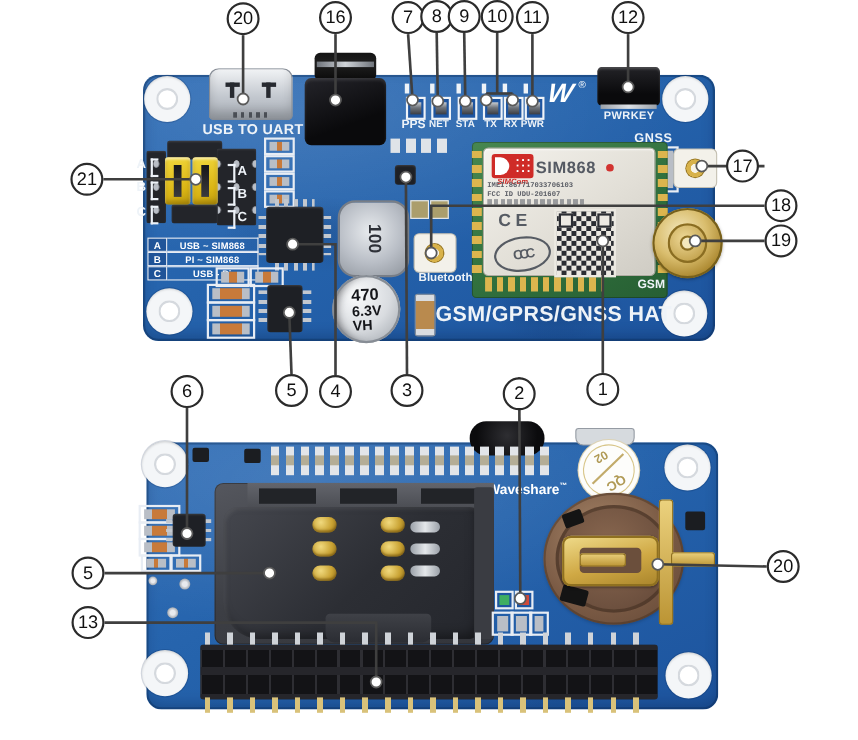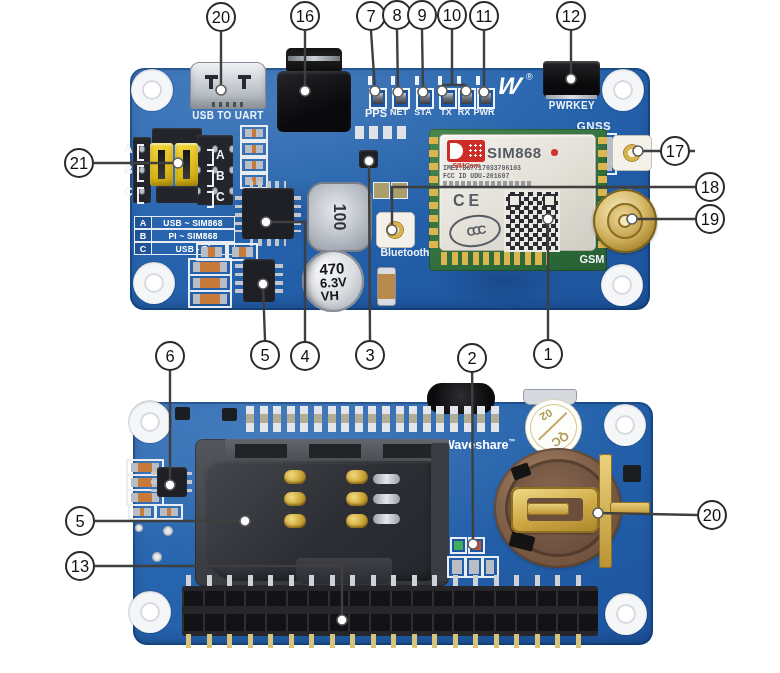--- a/index.html
+++ b/index.html
@@ -169,21 +169,21 @@
     </div>
   <div class="hole" style="left:601px;top:264px;">
       <i></i>
     </div>
 
   <div class="abs musb" style="left:190px;top:62px;width:76px;height:47px;">
     <div class="usb-slot" style="left:15px;"></div>
     <div class="usb-slot" style="left:48px;"></div>
     <div class="abs usb-pins" style="left:22px;top:40px;width:34px;height:5px;"></div>
   </div>
-  <div class="silk" style="left:184px;top:110px;width:88px;font-size:10px;letter-spacing:.3px;">USB TO UART</div>
+  <div class="silk" style="left:184px;top:110px;width:88px;font-size:13px;letter-spacing:.3px;">USB TO UART</div>
 
   <div class="abs jack-top" style="left:286px;top:48px;width:56px;height:25px;"></div>
   <div class="abs jack-body" style="left:277px;top:71px;width:74px;height:61px;"></div>
 
   <div class="ltick" style="left:368px;top:76px;"></div>
   <div class="ltick" style="left:391px;top:76px;"></div>
   <div class="ltick" style="left:415px;top:76px;"></div>
   <div class="ltick" style="left:438px;top:76px;"></div>
   <div class="ltick" style="left:457px;top:76px;"></div>
   <div class="ltick" style="left:476px;top:76px;"></div>
@@ -306,20 +306,21 @@
       <div style="font-size:15px;">470</div>
       <div style="font-size:13px;">6.3V</div>
       <div style="font-size:13px;">VH</div>
     </div>
   </div>
   <div class="abs tancap" style="left:377px;top:267px;width:17px;height:37px;"></div>
 
   <div class="abs sma" style="left:593px;top:189px;width:64px;height:64px;"></div>
   <div class="silk" style="left:573px;top:253px;width:38px;font-size:11px;">GSM</div>
 
+  <div class="silk" style="left:396px;top:275px;width:242px;font-size:19.5px;font-weight:800;letter-spacing:.3px;text-align:left;">GSM/GPRS/GNSS HAT</div>
 
   <div class="board" style="left:133px;top:402px;width:520px;height:243px;"></div>
 
   <div class="hole" style="left:129px;top:401px;">
       <i></i>
     </div>
   <div class="hole" style="left:604px;top:404px;">
       <i></i>
     </div>
   <div class="hole" style="left:129px;top:591px;">

